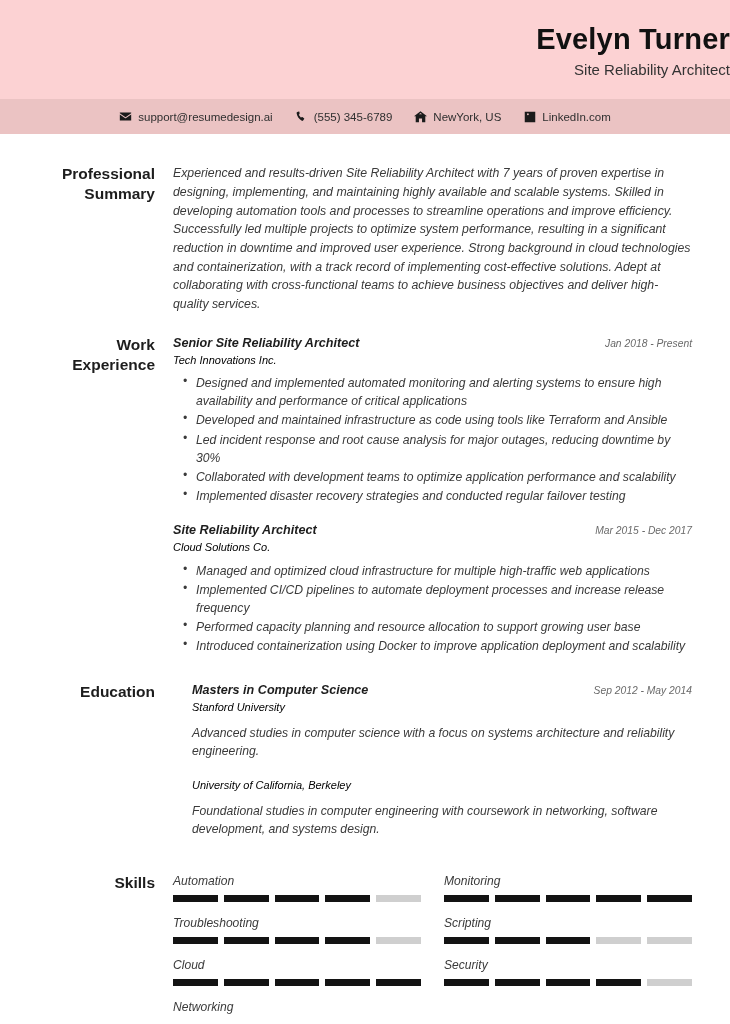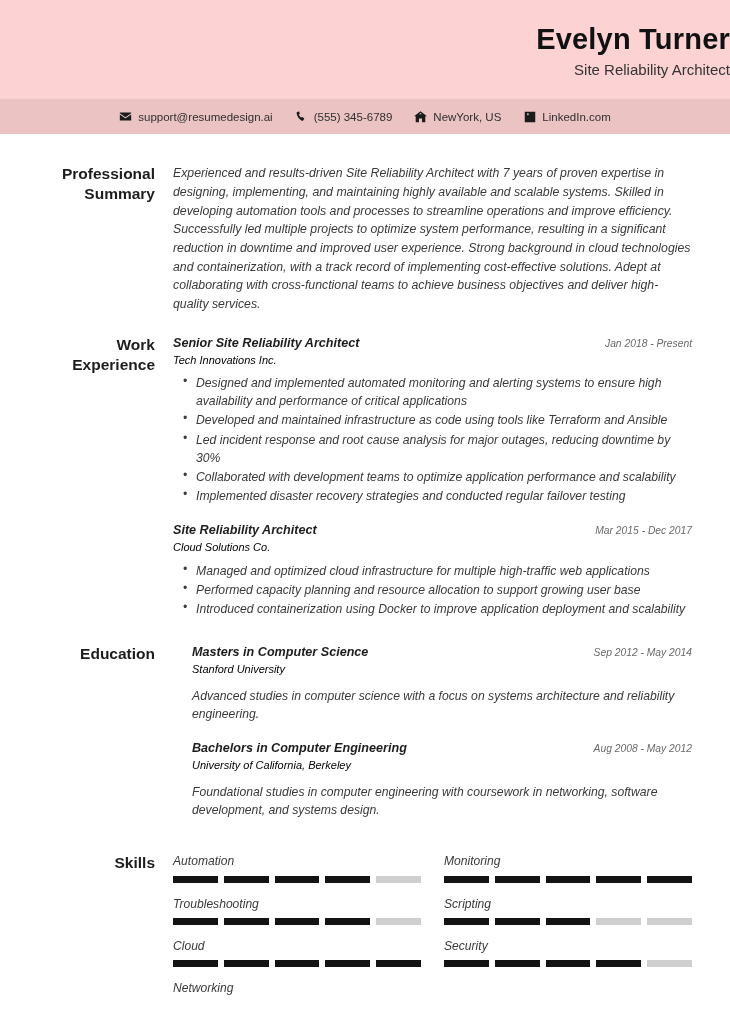--- a/index.html
+++ b/index.html
@@ -247,43 +247,40 @@
             </ul>
           </div>
           <div class="entry">
             <div class="entry-head">
               <div class="entry-role">Site Reliability Architect</div>
               <div class="entry-date">Mar 2015 - Dec 2017</div>
             </div>
             <div class="entry-org">Cloud Solutions Co.</div>
             <ul class="bullets">
               <li>Managed and optimized cloud infrastructure for multiple high-traffic web applications</li>
+              <li>Implemented CI/CD pipelines to automate deployment processes and increase release frequency</li>
               <li>Performed capacity planning and resource allocation to support growing user base</li>
               <li>Introduced containerization using Docker to improve application deployment and scalability</li>
             </ul>
           </div>
         </div>
     </div>
 
     <div class="section" id="education-section">
       <div class="sec-label">Education</div>
       <div class="sec-body" id="education-body">
           <div class="entry">
             <div class="entry-head">
               <div class="entry-role">Masters in Computer Science</div>
               <div class="entry-date">Sep 2012 - May 2014</div>
             </div>
             <div class="entry-org">Stanford University</div>
             <div class="entry-desc">Advanced studies in computer science with a focus on systems architecture and reliability engineering.</div>
           </div>
           <div class="entry">
-            <div class="entry-head">
-              <div class="entry-role">Bachelors in Computer Engineering</div>
-              <div class="entry-date">Aug 2008 - May 2012</div>
-            </div>
             <div class="entry-org">University of California, Berkeley</div>
             <div class="entry-desc">Foundational studies in computer engineering with coursework in networking, software development, and systems design.</div>
           </div>
         </div>
     </div>
 
     <div class="section" id="skills-section">
       <div class="sec-label">Skills</div>
       <div class="sec-body">
         <div class="skills-grid" id="skills-grid">

